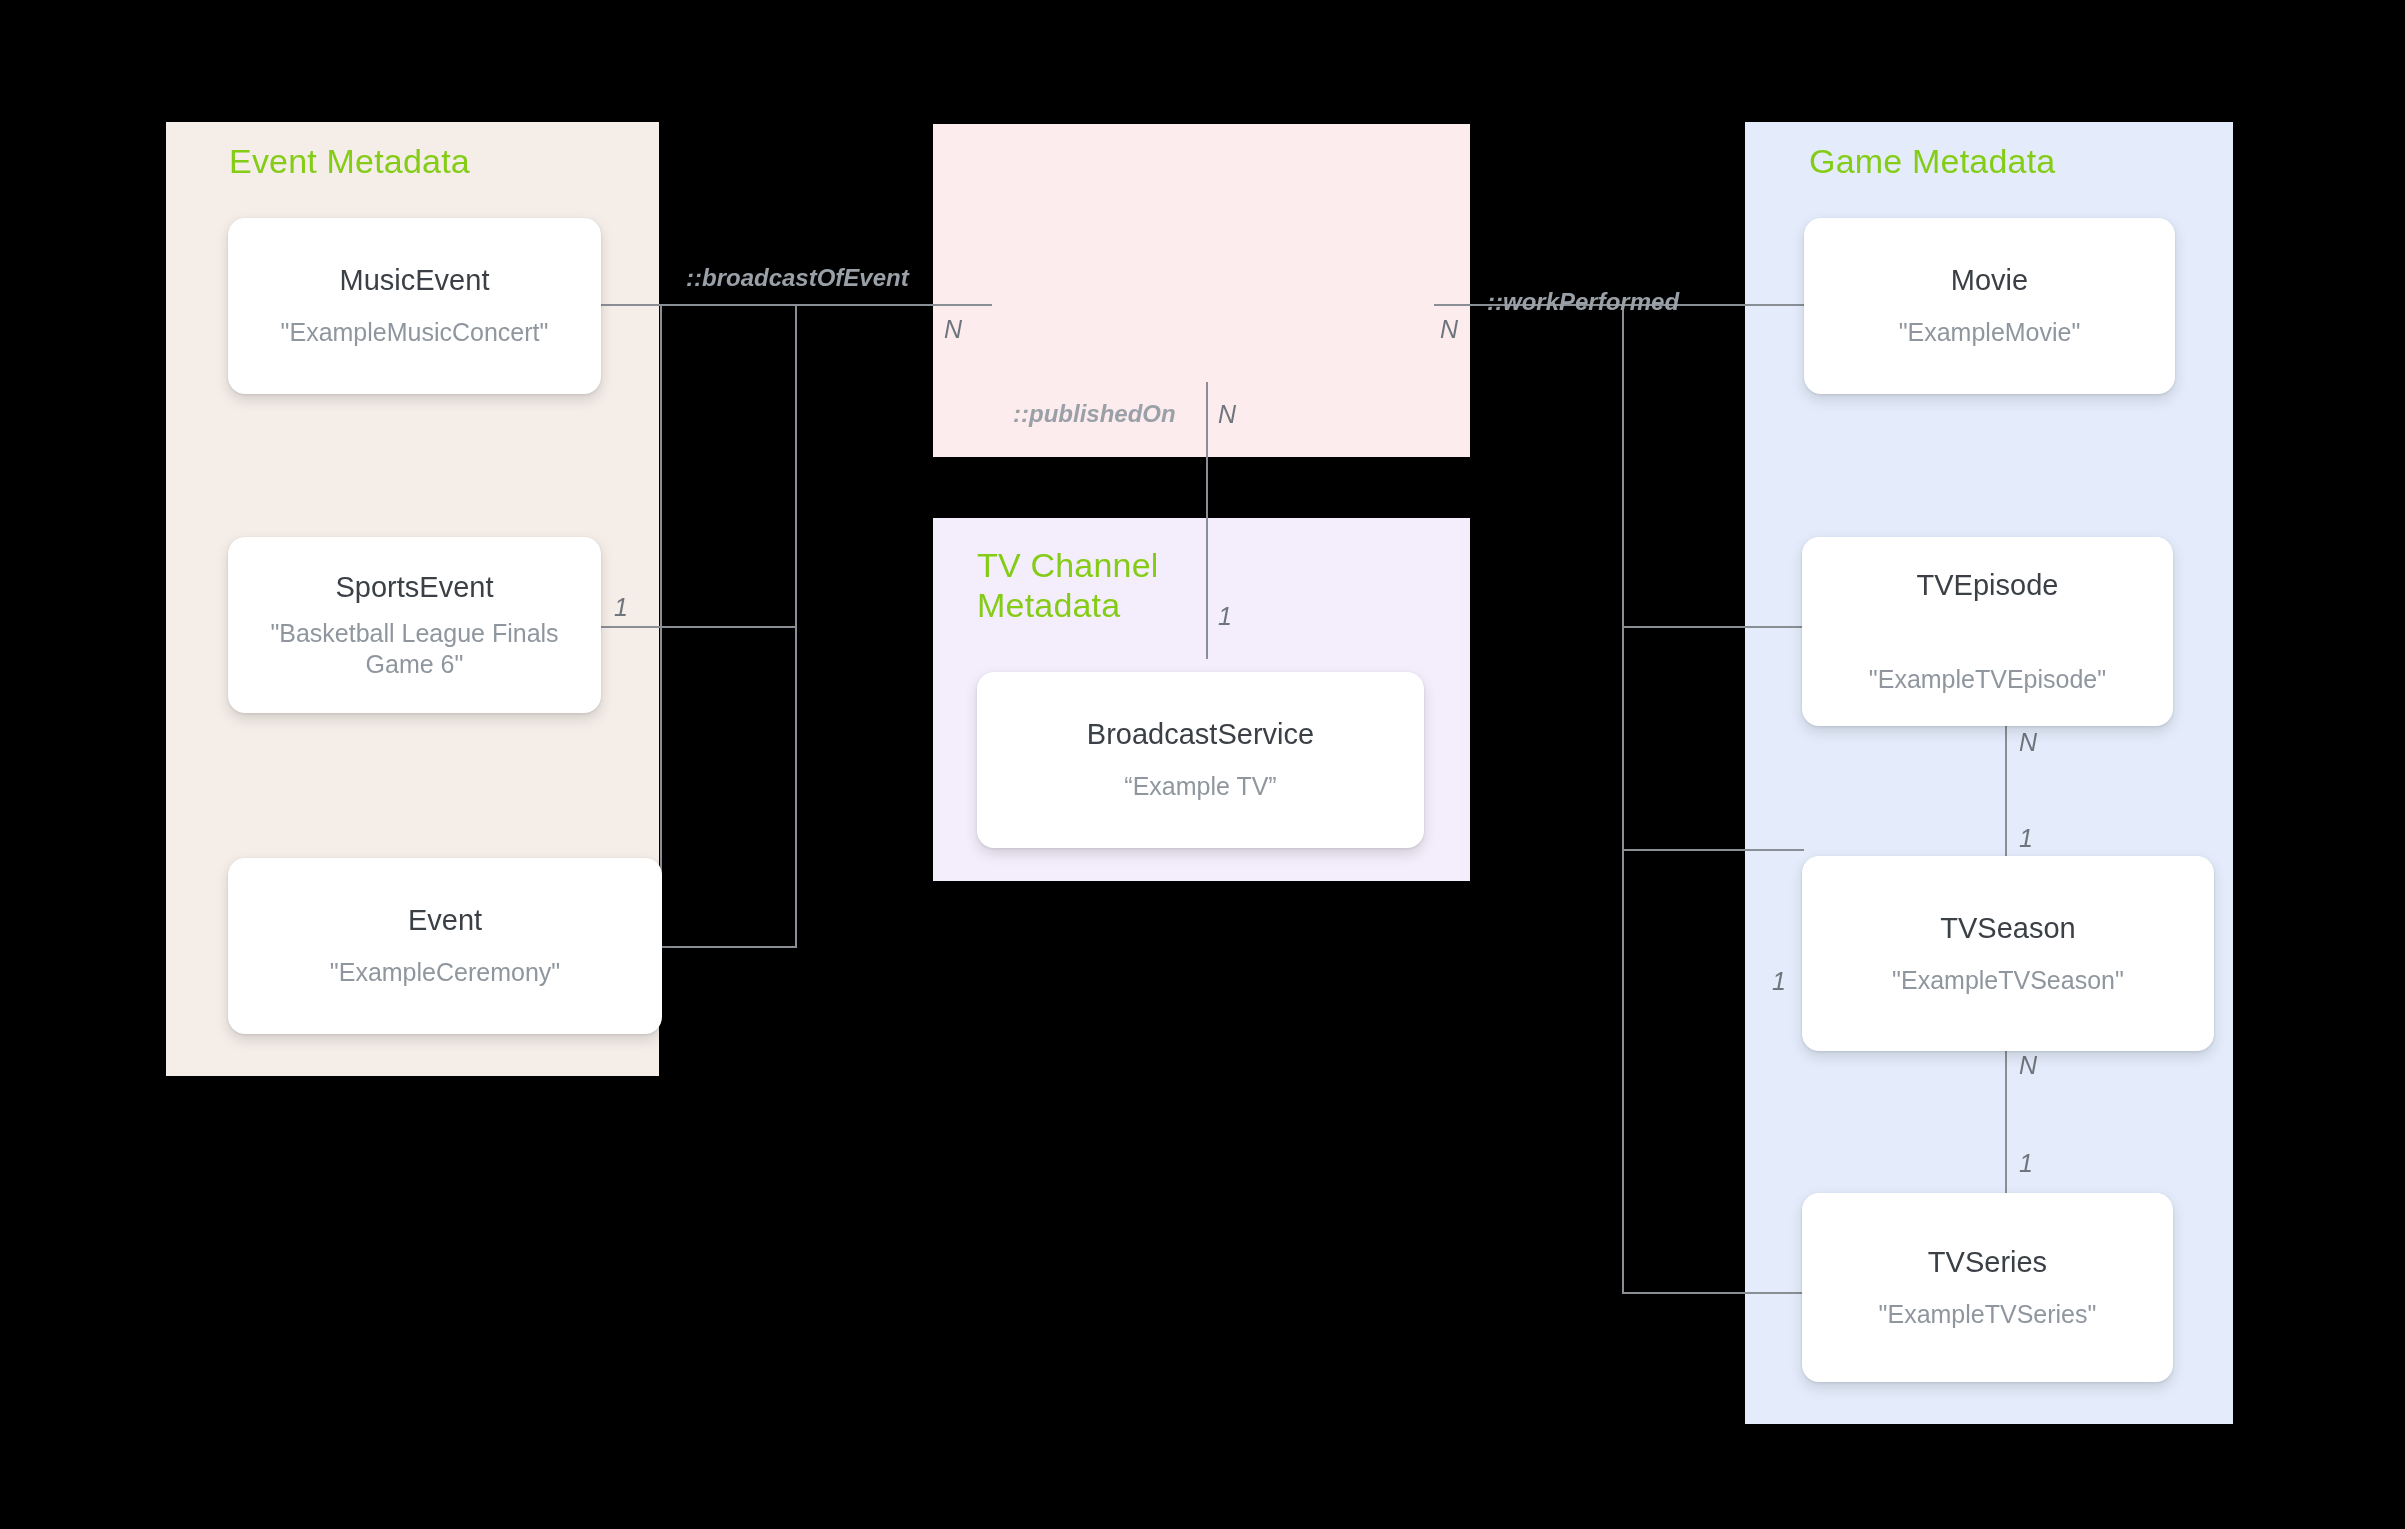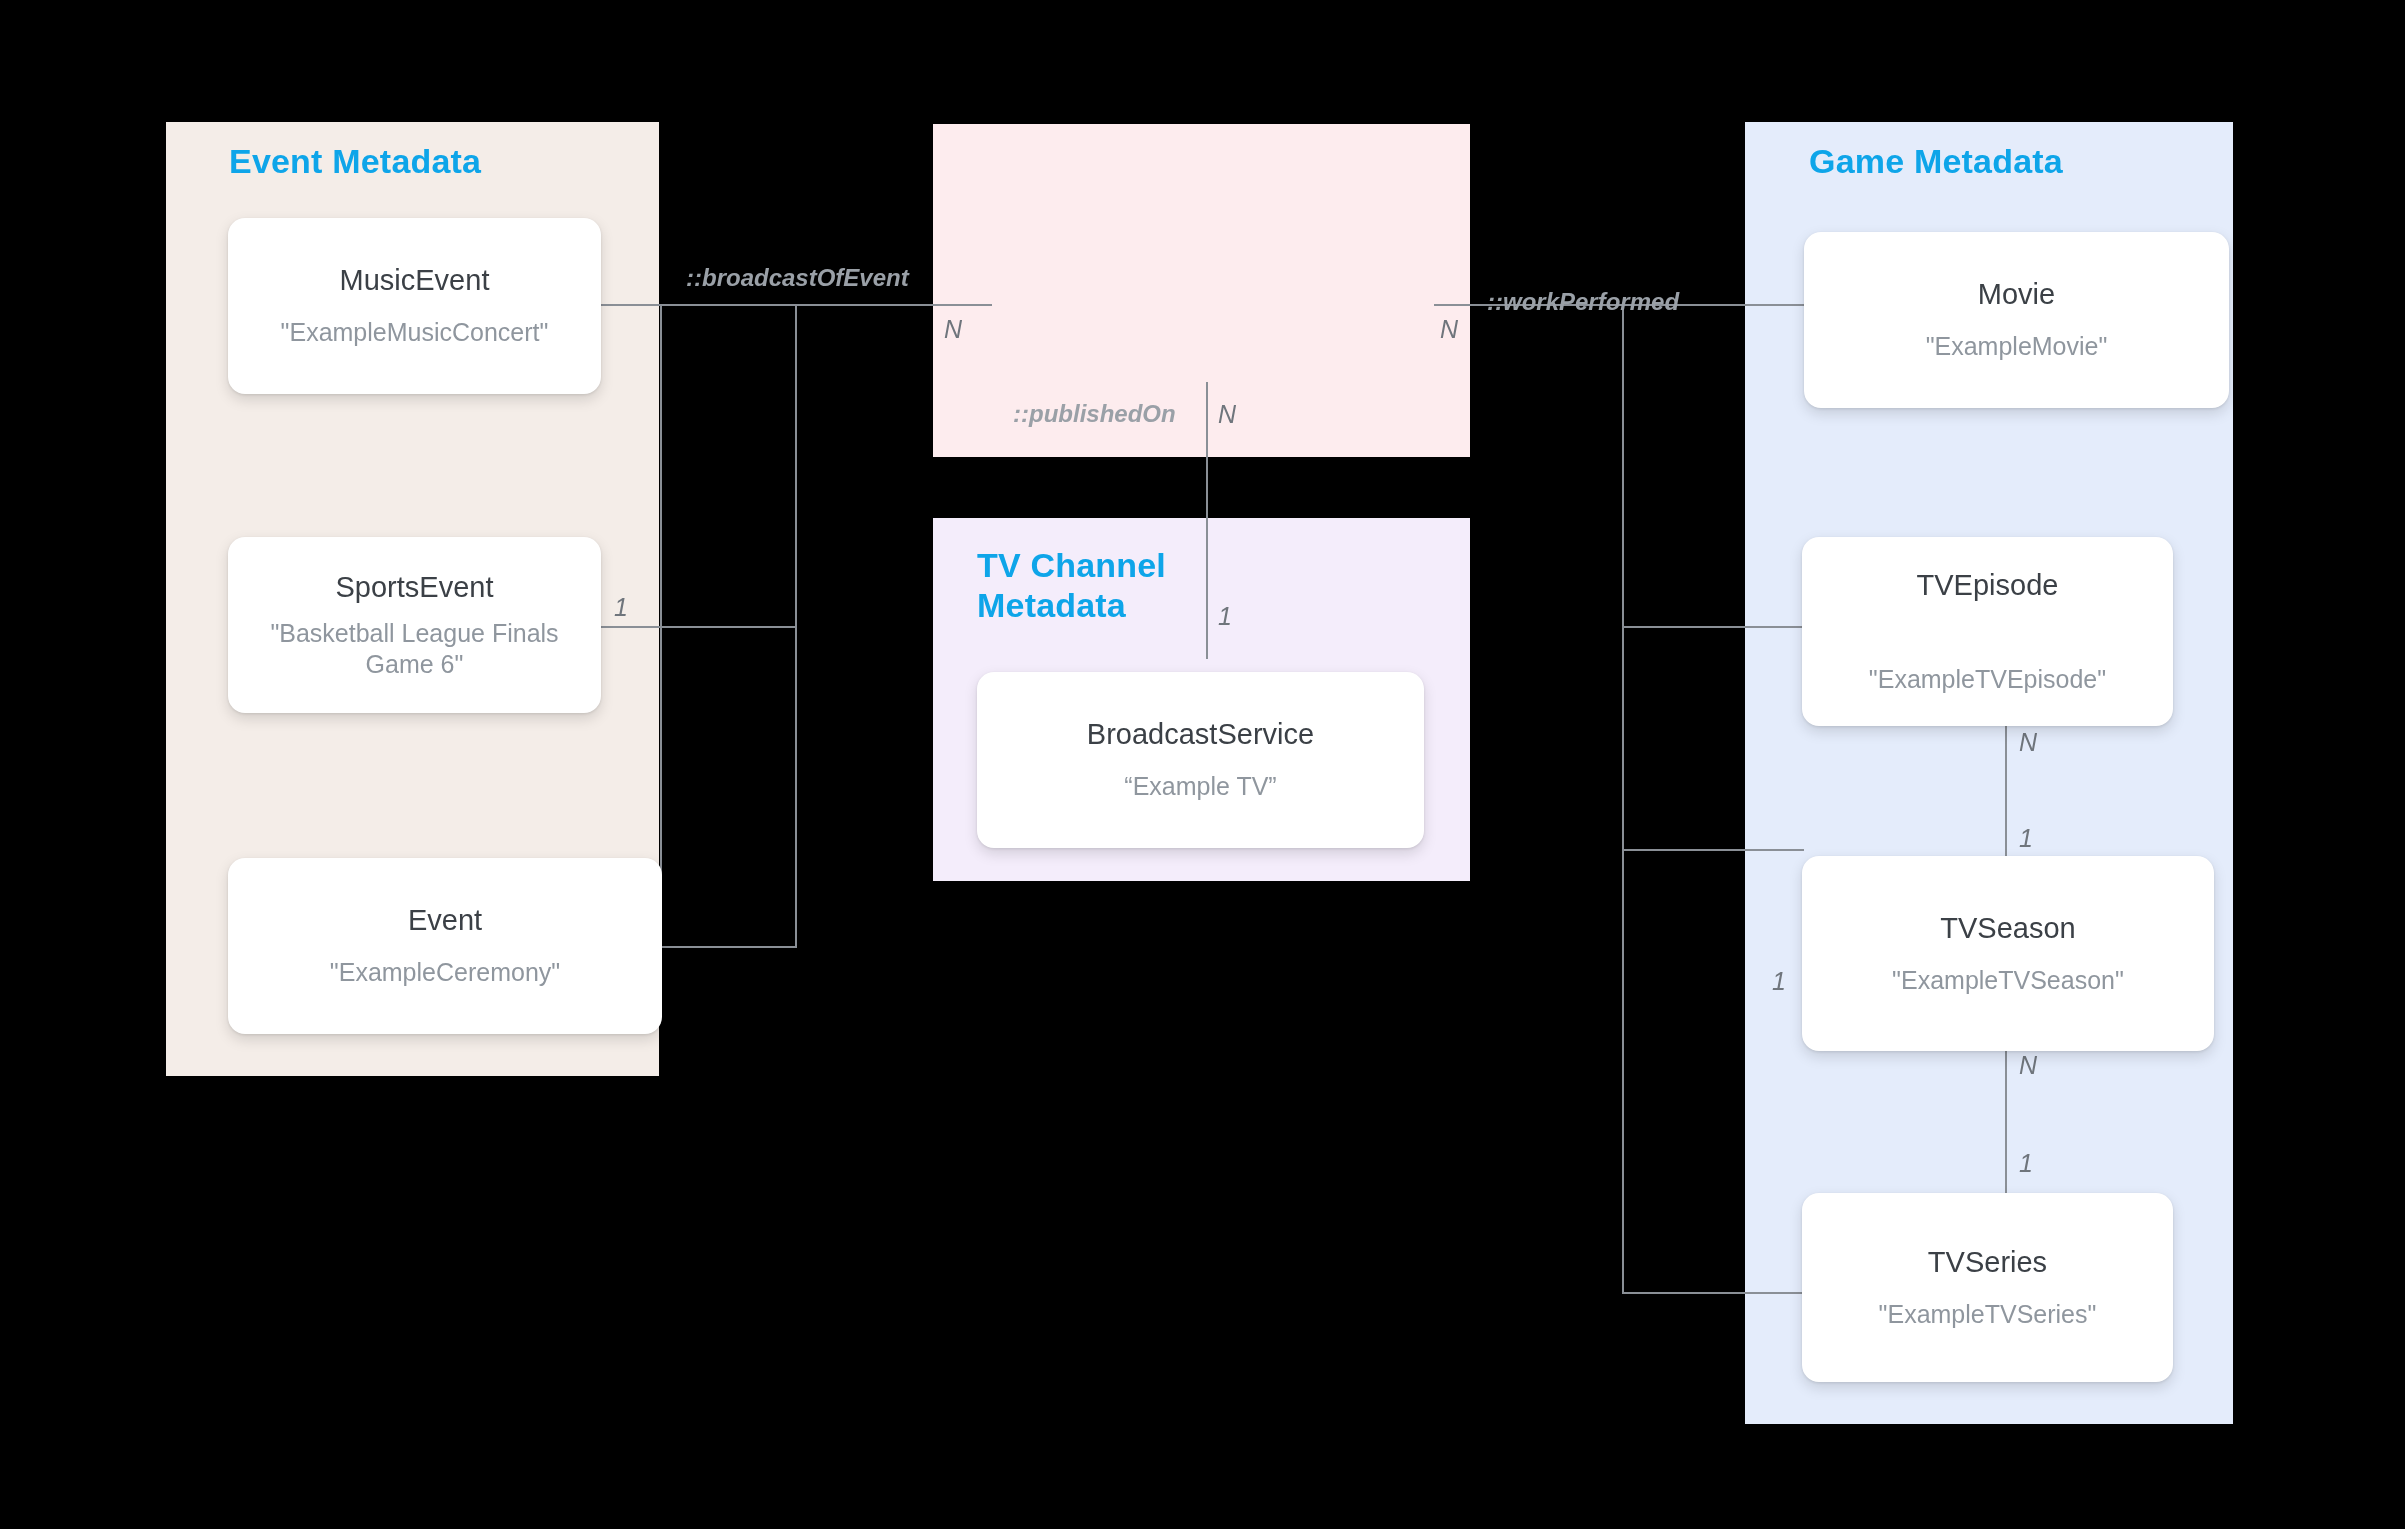--- a/index.html
+++ b/index.html
@@ -9,22 +9,22 @@
     background:#000;
   }
   #stage{position:absolute;inset:0;}
 
   
   .panel{position:absolute;box-sizing:border-box;}
   .panel-title{
     position:absolute;
     font-size:34px;
     line-height:1.18;
-    color:#0ea5e9;
-    font-weight:700;
+    color:#84cc16;
+    font-weight:400;
     letter-spacing:0.2px;
     white-space:pre-line;
   }
 
   
   .card{
     position:absolute;box-sizing:border-box;
     background:#ffffff;
     border-radius:17px;
     box-shadow:0 5.7px 13.4px rgba(0,0,0,0.13), 0 1px 2.9px rgba(0,0,0,0.10);
@@ -122,21 +122,21 @@
     <div class="card-title">Event</div>
     <div class="card-sub">"ExampleCeremony"</div>
   </div>
 
 
   <div class="card" style="left:977px;top:660px;width:447px;height:176px;margin-top:12px;">
     <div class="card-title">BroadcastService</div>
     <div class="card-sub">“Example TV”</div>
   </div>
 
-  <div class="card" style="left:1804px;top:232px;width:425px;height:176px;">
+  <div class="card" style="left:1804px;top:218px;width:371px;height:176px;">
     <div class="card-title">Movie</div>
     <div class="card-sub">"ExampleMovie"</div>
   </div>
 
   <div class="card" style="left:1802px;top:537px;width:371px;height:189px;gap:42px;">
     <div class="card-title">TVEpisode</div>
     <div class="card-sub">"ExampleTVEpisode"</div>
   </div>
 
   <div class="card" style="left:1802px;top:856px;width:412px;height:195px;">

